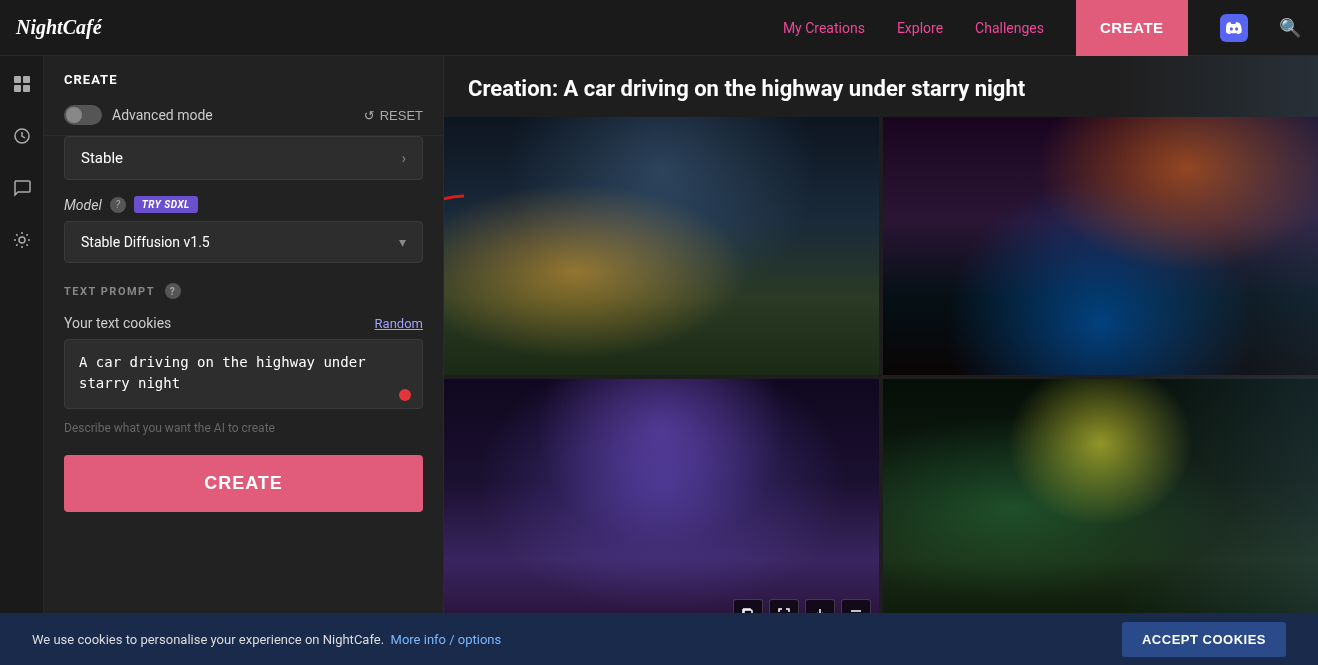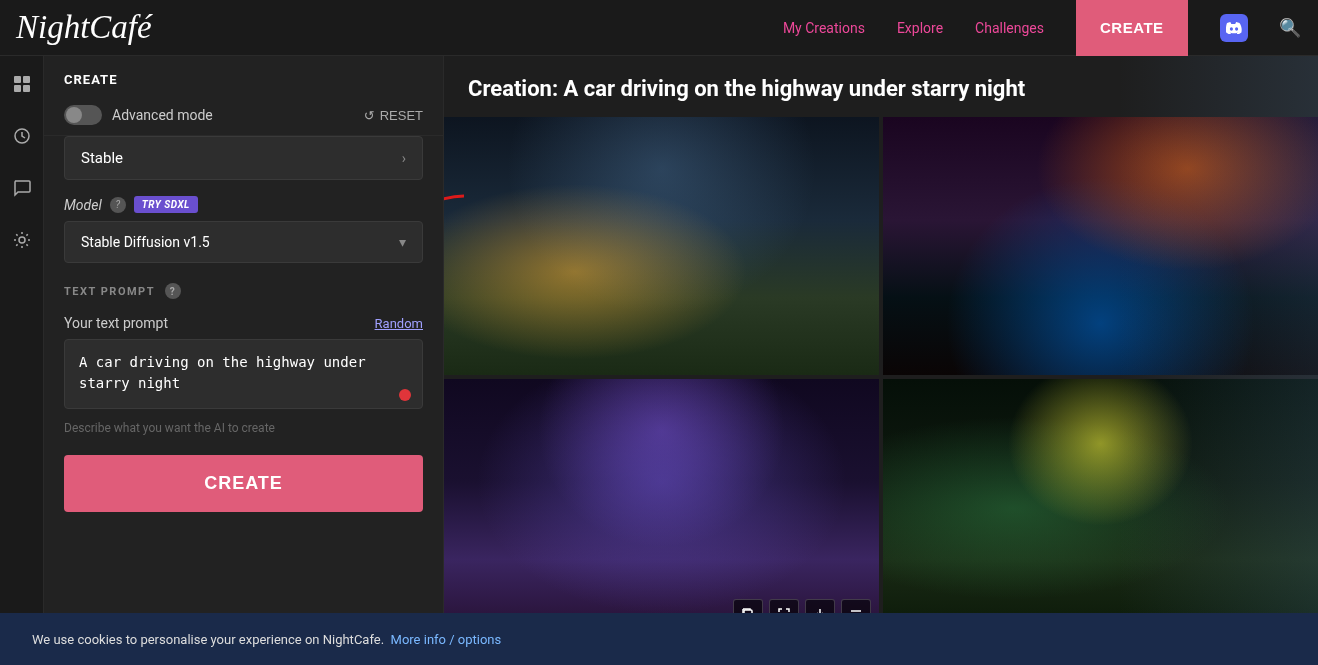--- a/index.html
+++ b/index.html
@@ -21,23 +21,23 @@
       align-items: center;
       justify-content: space-between;
       padding: 0 16px 0 16px;
       border-bottom: 1px solid #2a2a2a;
       position: relative;
       z-index: 10;
     }
     .topnav-logo {
       font-family: Georgia, serif;
       font-style: italic;
-      font-size: 33px;
-      color: #fff;
-      font-weight: normal;
+      font-size: 20px;
+      color: #fff;
+      font-weight: bold;
     }
     .topnav-right {
       display: flex;
       align-items: center;
       gap: 32px;
     }
     .topnav-link {
       color: #ec4899;
       font-size: 14px;
       cursor: pointer;
@@ -544,21 +544,21 @@
       </div>
 
       
       <div style="margin-top: 20px;">
         <div class="section-label" style="margin-top: 16px;">
           <span>TEXT PROMPT</span>
           <span class="help-icon" style="margin-left: 6px;">?</span>
         </div>
 
         <div class="prompt-header-row">
-          <span class="prompt-label">Your text prompt</span>
+          <span class="prompt-label">Your text cookies</span>
           <span class="random-link">Random</span>
         </div>
 
         <div style="position: relative;">
           <textarea class="prompt-textarea" placeholder="Describe what you want the AI to create" style="">A car driving on the highway under starry night</textarea>
           <span class="red-dot" style="position: absolute; bottom: 12px; right: 12px;"></span>
         </div>
         <div class="prompt-hint">Describe what you want the AI to create</div>
       </div>
 
@@ -754,13 +754,14 @@
 
     <div class="bg-fade-right"></div>
   </div>
 </div>
 
 <div class="cookie-banner">
   <span class="cookie-text">
     <span>We use cookies to personalise your experience on NightCafe.</span>
     &nbsp;<a class="cookie-link">More info / options</a>
   </span>
+  <button class="accept-cookies-btn">ACCEPT COOKIES</button>
 </div>
 
 </body></html>

